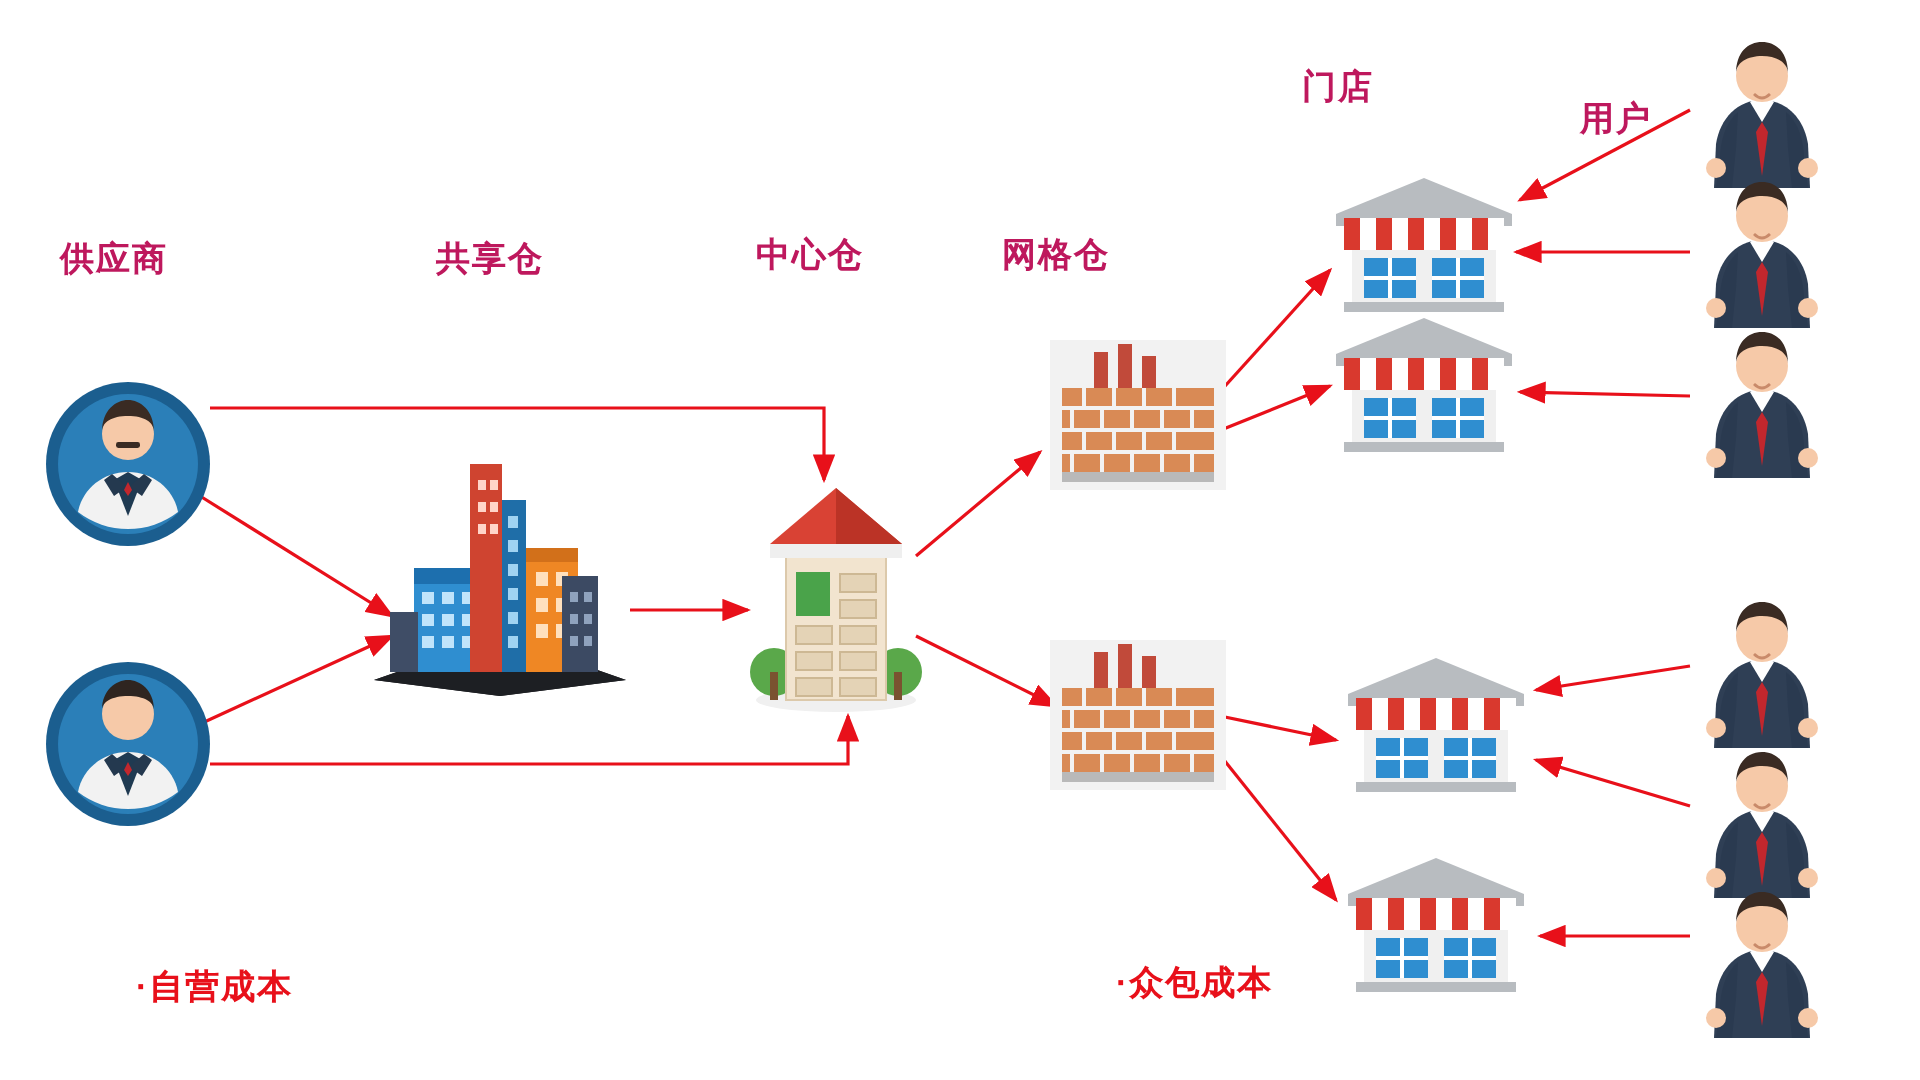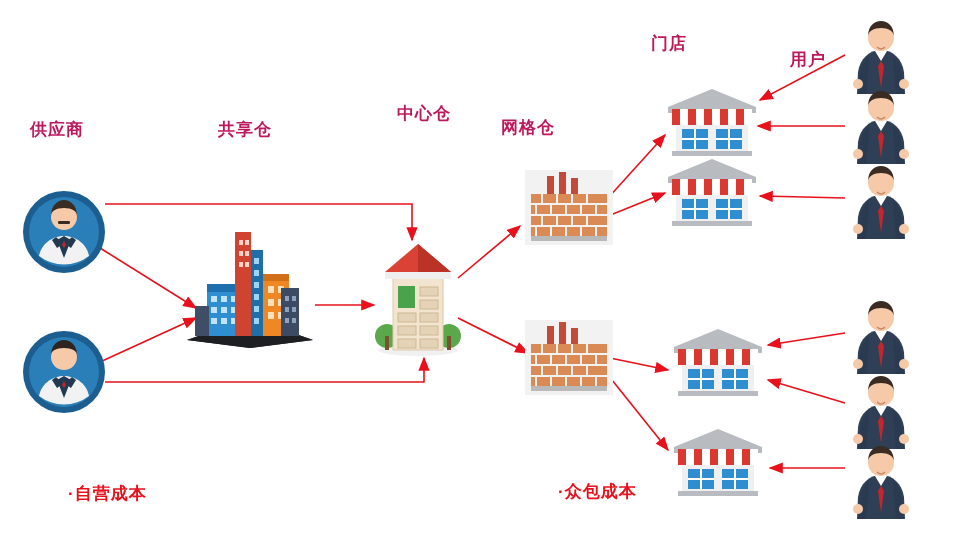--- a/index.html
+++ b/index.html
@@ -80,21 +80,21 @@
     <path d="M 845 126 L 758 126"></path>
     <path d="M 845 198 L 760 196"></path>
     <path d="M 845 333 L 768 345"></path>
     <path d="M 845 403 L 768 380"></path>
     <path d="M 845 468 L 770 468"></path>
   </g>
 </svg>
 
 <div class="label" style="left:30px; top:118px;">供应商</div>
 <div class="label" style="left:218px; top:118px;text-align:center;">共享仓</div>
-<div class="label" style="left:378px; top:102px;margin-left:19px;">中心仓</div>
+<div class="label" style="left:378px; top:116px;">中心仓</div>
 <div class="label" style="left:501px; top:116px;">网格仓</div>
 <div class="label" style="left:651px; top:32px;">门店</div>
 <div class="label" style="left:790px; top:25px;margin-top:23px;">用户</div>
 
 <div class="cost-label" style="left:68px; top:482px;">·自营成本</div>
 <div class="cost-label" style="left:558px; top:480px;">·众包成本</div>
 
 <div class="node" style="left:22px; top:190px;">
   <svg class="icon" width="84" height="84" viewBox="0 0 84 84">
     <circle cx="42" cy="42" r="41" fill="#1b5e8f"></circle>

